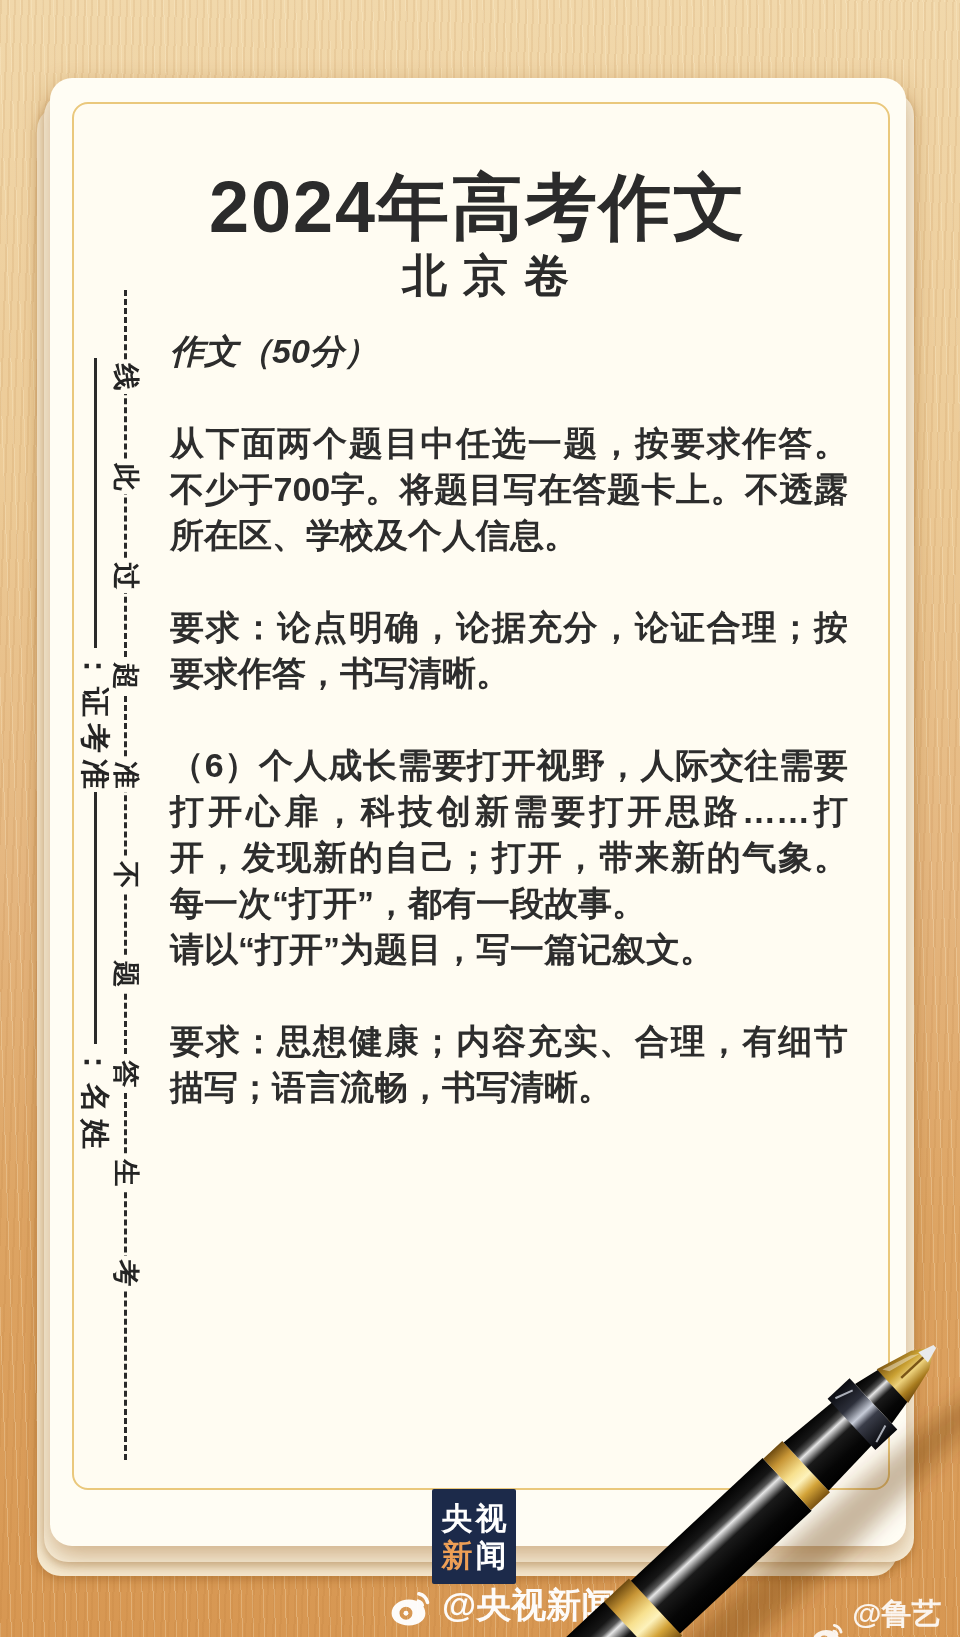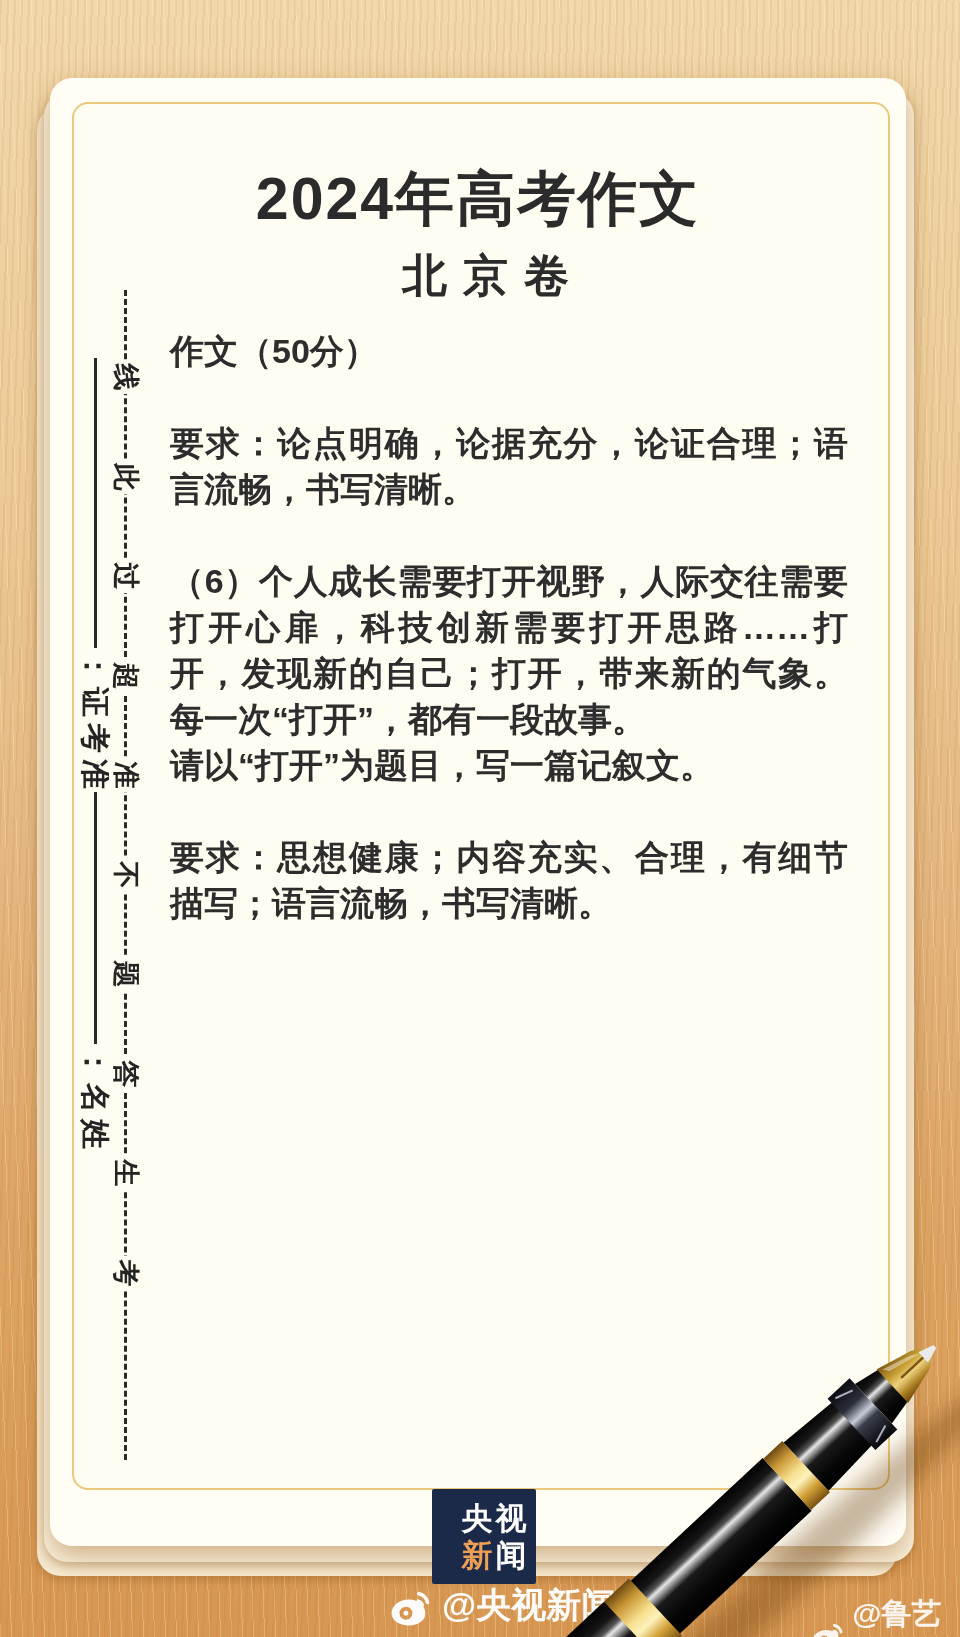--- a/index.html
+++ b/index.html
@@ -13,50 +13,50 @@
   .sheet{position:absolute;border-radius:24px;background:#f9efd9;
     box-shadow:0 4px 10px rgba(140,85,25,.35);}
   .sheet2{left:44px;top:92px;width:870px;height:1470px;background:#fbf3e0;}
   .sheet3{left:37px;top:106px;width:860px;height:1470px;background:#f6ead1;}
   .paper{position:absolute;left:50px;top:78px;width:856px;height:1468px;
     background:#fffdf4;border-radius:22px;
     box-shadow:0 10px 26px rgba(150,90,25,.45);}
   .inner-border{position:absolute;left:22px;top:24px;right:16px;bottom:56px;
     border:2px solid #eac87c;border-radius:16px;background:#fffcf2;}
   .title{position:absolute;top:82px;left:0;right:0;text-align:center;
-    font-size:59px;font-weight:700;color:#2b2b2b;letter-spacing:2px;}
+    font-size:72px;font-weight:700;color:#2b2b2b;letter-spacing:2px;}
   .subtitle{position:absolute;top:168px;left:0;right:0;text-align:center;
     font-size:45px;font-weight:700;color:#2b2b2b;letter-spacing:16px;padding-left:31px;}
   .body-text{position:absolute;left:120px;top:250px;width:678px;
     font-size:34px;line-height:46px;font-weight:600;color:#2d2d2d;
     text-align:justify;}
   .para{margin:0 0 46px 0;white-space:pre-line;}
   .para:last-child{margin-bottom:8px;}
-  .section-label{margin:0 0 46px 0;font-weight:600;}
+  .section-label{margin:0 0 46px 0;font-weight:600;font-style:italic;}
   
   .vchar{display:block;font-weight:600;color:#242424;text-align:center;
     transform:rotate(90deg);}
   .fields{position:absolute;left:26px;top:280px;width:38px;
     display:flex;flex-direction:column;align-items:center;}
   .fields .vchar{font-size:30px;width:36px;height:36px;line-height:36px;}
   .vline{width:3px;background:#2a2a2a;}
   .vline.blank-a{height:290px;}
   .vline.blank-b{height:252px;}
   .vlabel{display:flex;flex-direction:column;align-items:center;}
   .seal{position:absolute;left:57px;top:212px;width:38px;height:1170px;}
   .seal:before{content:"";position:absolute;left:17px;top:0;bottom:0;
     border-left:3px dashed #2a2a2a;}
   .seal-chars{position:relative;height:100%;display:flex;flex-direction:column;
     align-items:center;justify-content:space-between;
     padding:70px 0 170px 0;box-sizing:border-box;}
   .seal .vchar{font-size:27px;width:34px;height:34px;line-height:34px;
     background:#fffcf2;}
   .logo{position:absolute;left:432px;top:1489px;width:84px;height:95px;
     background:#1c2a4a;display:flex;flex-direction:column;align-items:center;
-    justify-content:center;border-radius:2px;padding-left:20px;}
+    justify-content:center;border-radius:2px;}
   .logo-row{font-size:31px;line-height:37px;font-weight:700;color:#ffffff;
     letter-spacing:3px;padding-left:3px;white-space:nowrap;}
   .logo-accent{color:#ed9f56;}
   .wm{position:absolute;display:flex;align-items:center;color:#ffffff;font-weight:700;}
   .wm-center{left:388px;top:1582px;gap:8px;font-size:35px;opacity:.97;}
   .wm-br{left:810px;top:1594px;gap:6px;font-size:30px;opacity:.9;}
   .wm svg{display:block;}
   .pen-svg{position:absolute;left:0;top:0;pointer-events:none;}
 </style>
 </head>
@@ -69,21 +69,22 @@
 
   <div class="paper">
     <div class="inner-border"></div>
 
     <div class="title">2024年高考作文</div>
     <div class="subtitle">北京卷</div>
 
     <div class="body-text">
       <p class="section-label">作文（50分）</p>
       <div>
-          <p class="para">要求：论点明确，论据充分，论证合理；语言流畅，书写清晰。</p>
+          <p class="para">从下面两个题目中任选一题，按要求作答。不少于700字。将题目写在答题卡上。不透露所在区、学校及个人信息。</p>
+          <p class="para">要求：论点明确，论据充分，论证合理；按要求作答，书写清晰。</p>
           <p class="para">（6）个人成长需要打开视野，人际交往需要打开心扉，科技创新需要打开思路……打开，发现新的自己；打开，带来新的气象。每一次“打开”，都有一段故事。
 请以“打开”为题目，写一篇记叙文。</p>
           <p class="para">要求：思想健康；内容充实、合理，有细节描写；语言流畅，书写清晰。</p>
         </div>
     </div>
 
     <div class="fields">
       <div class="vline blank-a"></div>
       <div class="vlabel">
           <span class="vchar">：</span>

